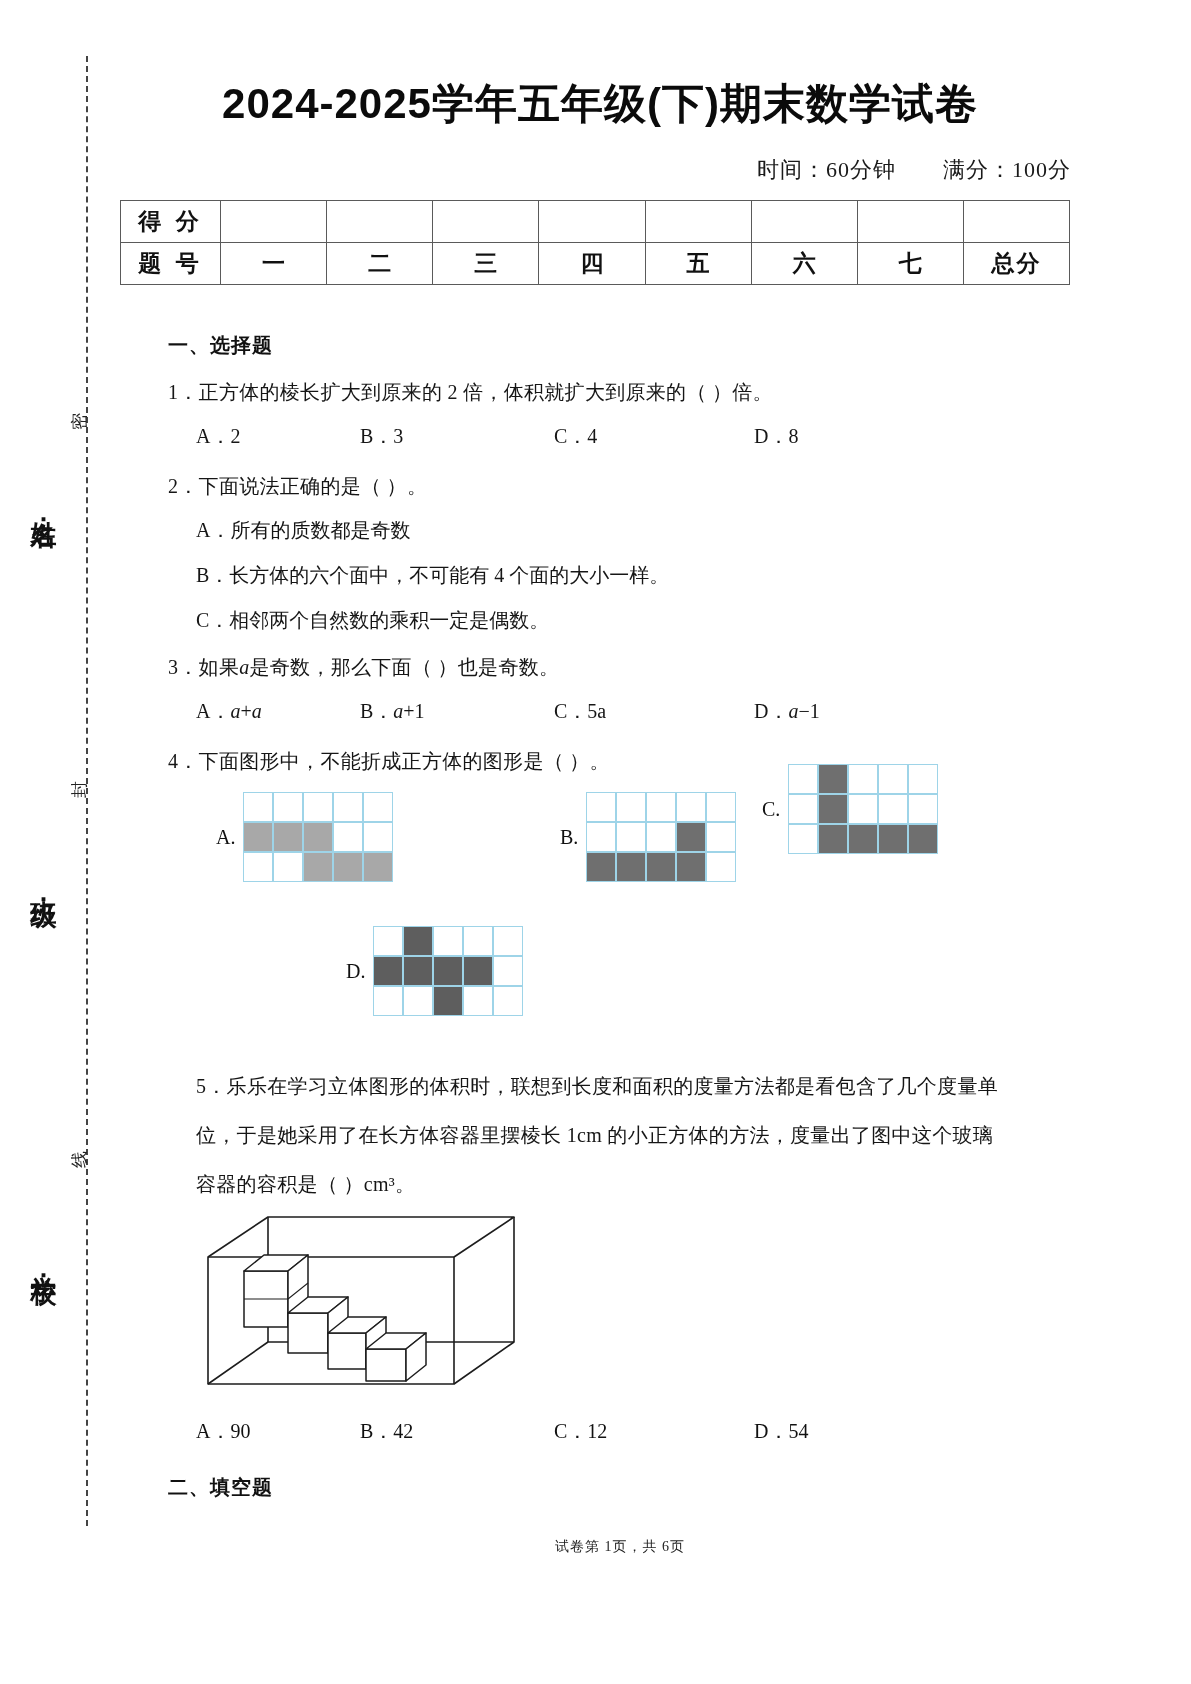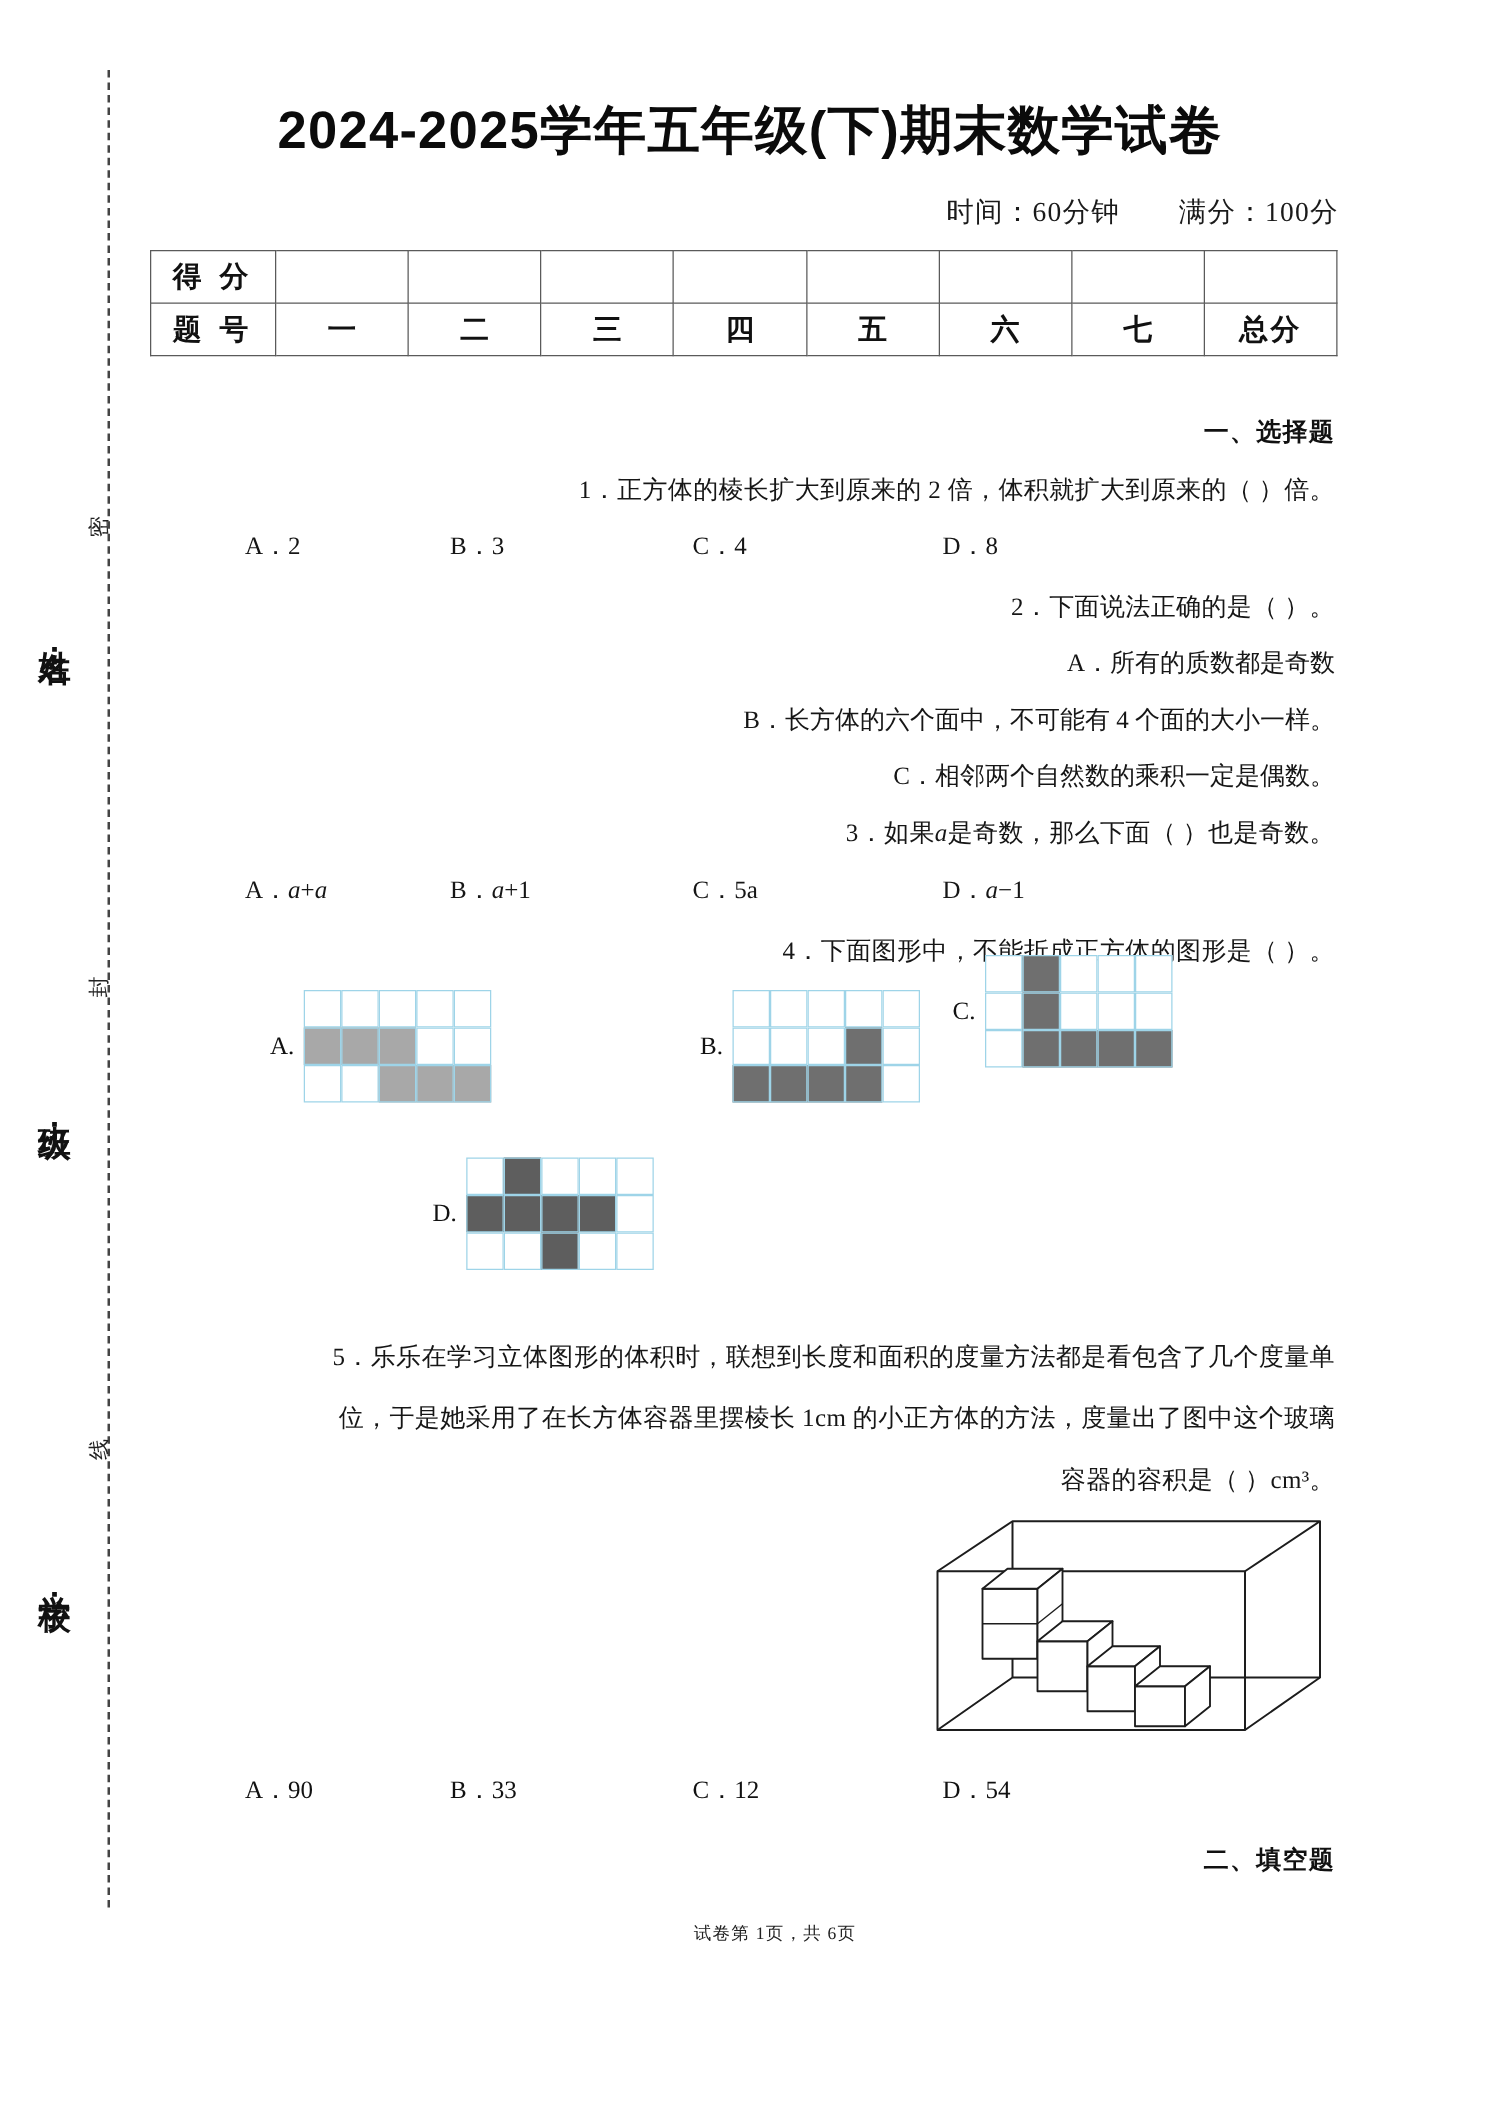--- a/index.html
+++ b/index.html
@@ -108,21 +108,20 @@
     color: #111;
   }
   .score-table td.head-cell { width: 100px; letter-spacing: 4px; }
   .score-table td.total-cell { width: 110px; letter-spacing: 2px; }
 
   
   .content {
     position: absolute;
     left: 48px; top: 332px;
     width: 900px;
-    text-align: right;
   }
   .sec-head {
     font-size: 20px;
     font-weight: 700;
     font-family: "Liberation Sans", sans-serif;
     letter-spacing: 1px;
     color: #111;
     margin: 0 0 18px 0;
   }
   .q {
@@ -410,21 +409,21 @@
 
         <g stroke="#1d1d1d" stroke-width="1.1" fill="none">
           <line x1="48" y1="90" x2="92" y2="90"></line>
           <line x1="92" y1="90" x2="112" y2="74"></line>
         </g>
       </svg>
     </div>
 
     <div class="final-opts">
       <span class="opt opt-a">A．90</span>
-      <span class="opt opt-b">B．33</span>
+      <span class="opt opt-b">B．42</span>
       <span class="opt opt-c">C．12</span>
       <span class="opt opt-d">D．54</span>
     </div>
 
     <div class="sec-head sec-head2">二、填空题</div>
   </div>
 
   <div class="footer">试卷第 1页，共 6页</div>
 </div>
 

